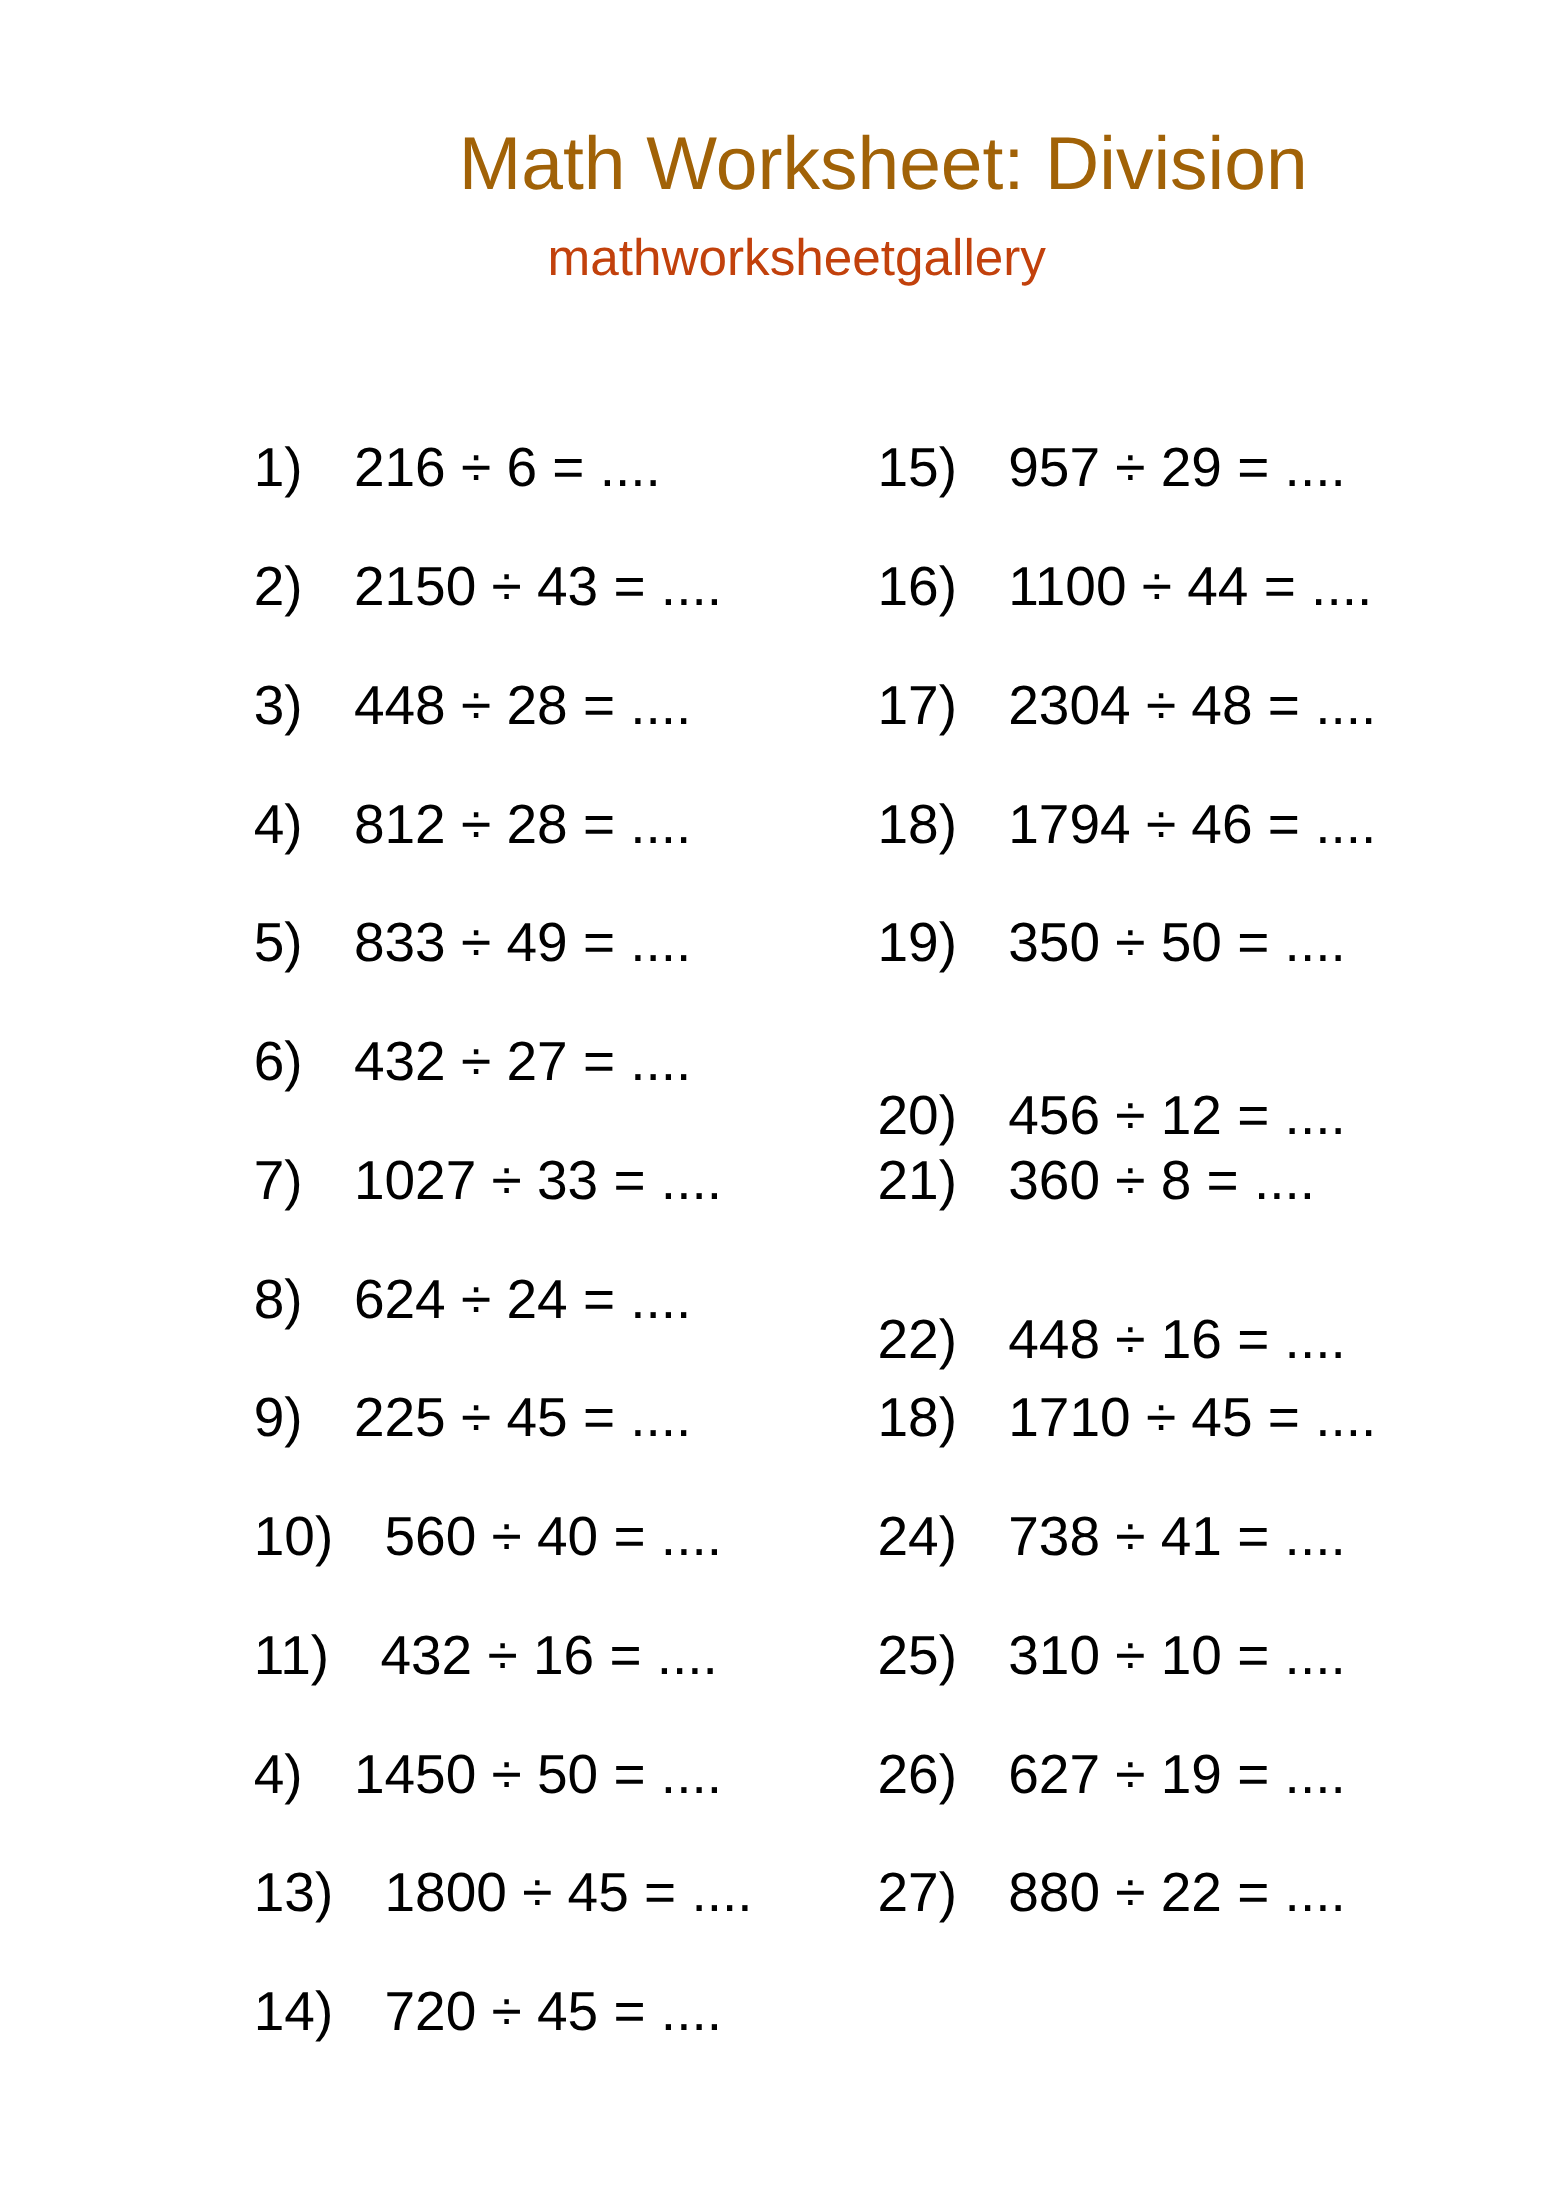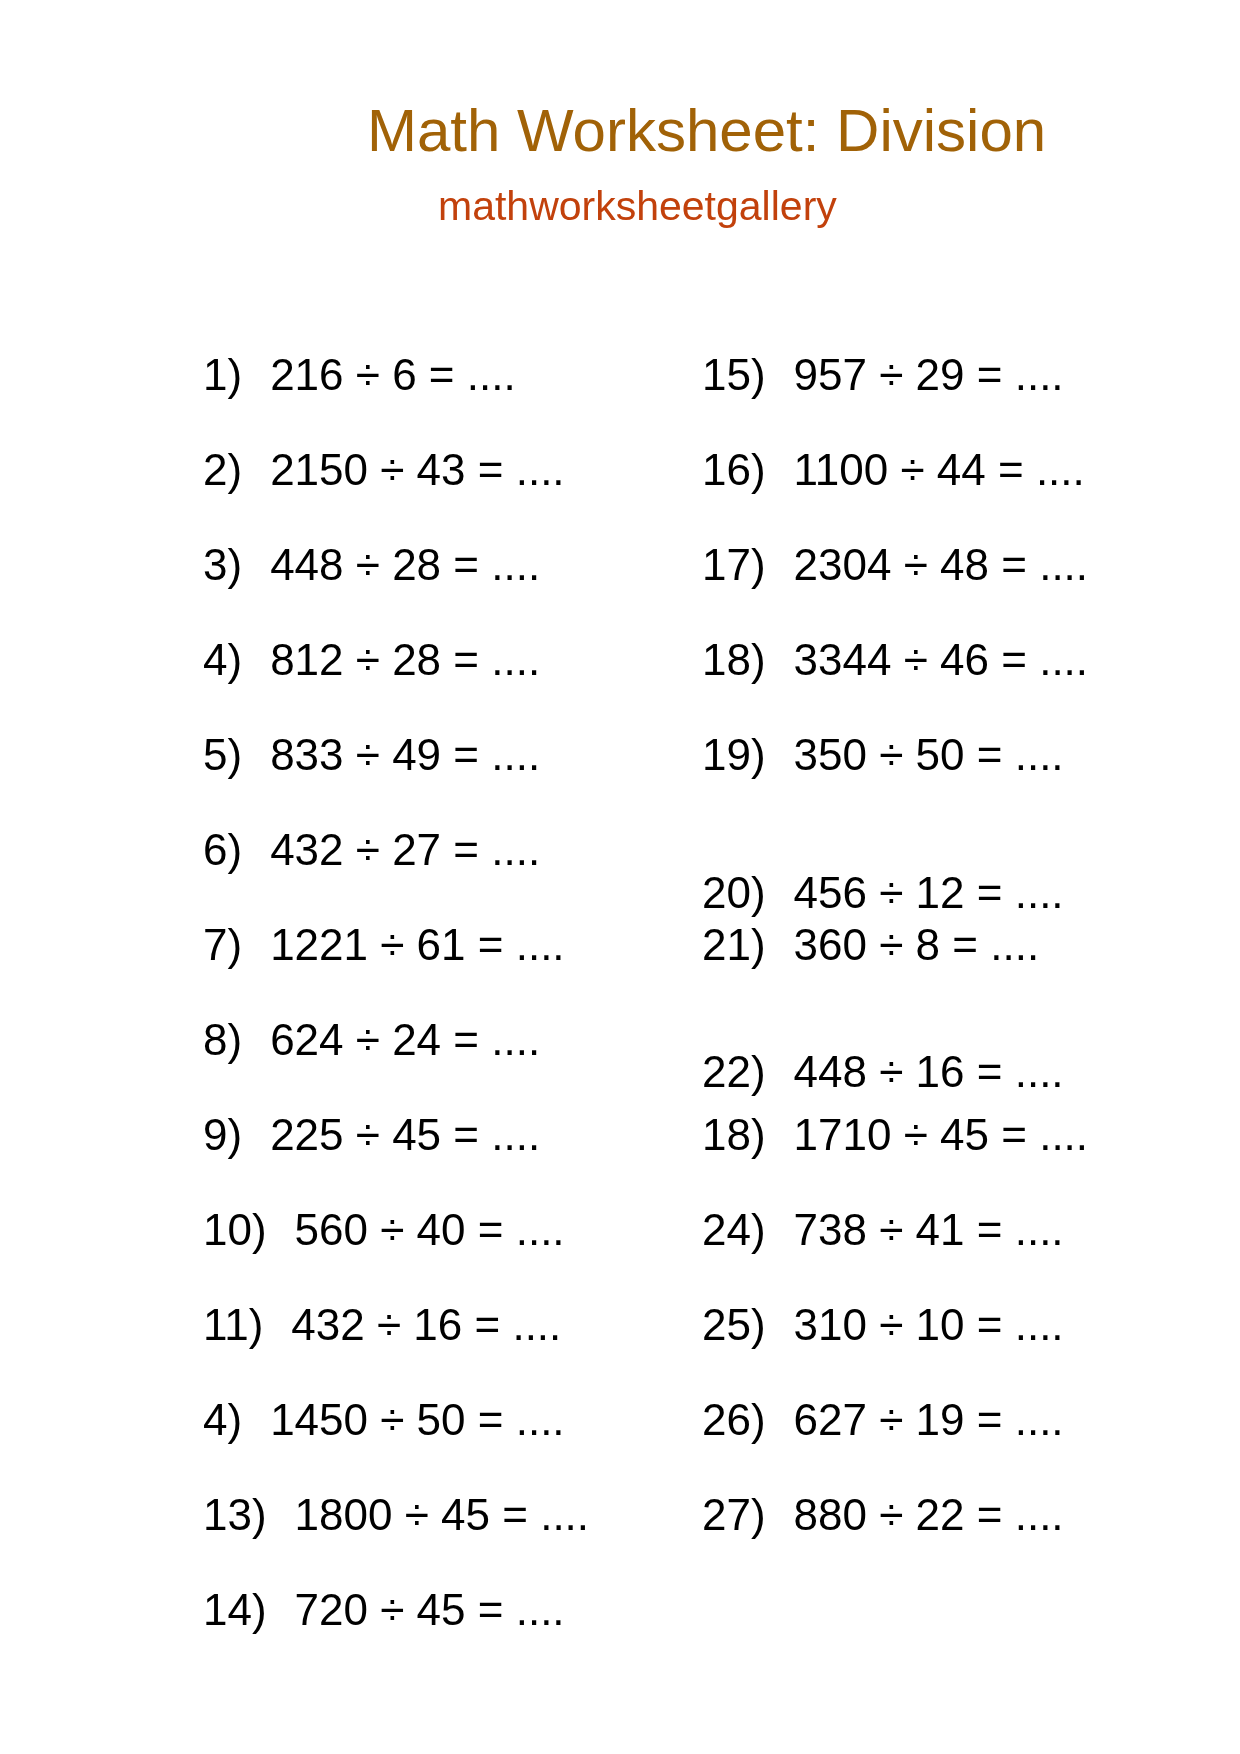--- a/index.html
+++ b/index.html
@@ -7,50 +7,50 @@
            font-family: "Liberation Sans", sans-serif; color: #000; }
     .title { position: absolute; left: 367px; top: 95px; font-size: 60px; line-height: 72px;
              white-space: nowrap; color: #a16207; }
     .subtitle { position: absolute; left: 438px; top: 182px; font-size: 41px; line-height: 48px;
                 white-space: nowrap; color: #c2410c; }
     .col { position: absolute; top: 0; }
     .col.left { left: 203px; }
     .col.right { left: 702px; }
     .problem { position: absolute; left: 0; font-size: 44px; line-height: 50px; white-space: nowrap; }
     .num { display: inline-block; }
-    .expr { margin-left: 28px; }
+    .expr { margin-left: 41px; }
   </style>
 </head>
 <body>
 
 <div class="title">Math Worksheet: Division</div>
 <div class="subtitle">mathworksheetgallery</div>
 
 <div class="col left">
   <div class="problem" style="top:350px"><span class="num">1)</span><span class="expr">216 ÷ 6 = ....</span></div>
   <div class="problem" style="top:445px"><span class="num">2)</span><span class="expr">2150 ÷ 43 = ....</span></div>
   <div class="problem" style="top:540px"><span class="num">3)</span><span class="expr">448 ÷ 28 = ....</span></div>
   <div class="problem" style="top:635px"><span class="num">4)</span><span class="expr">812 ÷ 28 = ....</span></div>
   <div class="problem" style="top:730px"><span class="num">5)</span><span class="expr">833 ÷ 49 = ....</span></div>
   <div class="problem" style="top:825px"><span class="num">6)</span><span class="expr">432 ÷ 27 = ....</span></div>
-  <div class="problem" style="top:920px"><span class="num">7)</span><span class="expr">1221 ÷ 61 = ....</span></div>
+  <div class="problem" style="top:920px"><span class="num">7)</span><span class="expr">1027 ÷ 33 = ....</span></div>
   <div class="problem" style="top:1015px"><span class="num">8)</span><span class="expr">624 ÷ 24 = ....</span></div>
   <div class="problem" style="top:1110px"><span class="num">9)</span><span class="expr">225 ÷ 45 = ....</span></div>
   <div class="problem" style="top:1205px"><span class="num">10)</span><span class="expr">560 ÷ 40 = ....</span></div>
   <div class="problem" style="top:1300px"><span class="num">11)</span><span class="expr">432 ÷ 16 = ....</span></div>
   <div class="problem" style="top:1395px"><span class="num">4)</span><span class="expr">1450 ÷ 50 = ....</span></div>
   <div class="problem" style="top:1490px"><span class="num">13)</span><span class="expr">1800 ÷ 45 = ....</span></div>
   <div class="problem" style="top:1585px"><span class="num">14)</span><span class="expr">720 ÷ 45 = ....</span></div>
 </div>
 
 <div class="col right">
   <div class="problem" style="top:350px"><span class="num">15)</span><span class="expr">957 ÷ 29 = ....</span></div>
   <div class="problem" style="top:445px"><span class="num">16)</span><span class="expr">1100 ÷ 44 = ....</span></div>
   <div class="problem" style="top:540px"><span class="num">17)</span><span class="expr">2304 ÷ 48 = ....</span></div>
-  <div class="problem" style="top:635px"><span class="num">18)</span><span class="expr">3344 ÷ 46 = ....</span></div>
+  <div class="problem" style="top:635px"><span class="num">18)</span><span class="expr">1794 ÷ 46 = ....</span></div>
   <div class="problem" style="top:730px"><span class="num">19)</span><span class="expr">350 ÷ 50 = ....</span></div>
   <div class="problem" style="top:868px"><span class="num">20)</span><span class="expr">456 ÷ 12 = ....</span></div>
   <div class="problem" style="top:920px"><span class="num">21)</span><span class="expr">360 ÷ 8 = ....</span></div>
   <div class="problem" style="top:1047px"><span class="num">22)</span><span class="expr">448 ÷ 16 = ....</span></div>
   <div class="problem" style="top:1110px"><span class="num">18)</span><span class="expr">1710 ÷ 45 = ....</span></div>
   <div class="problem" style="top:1205px"><span class="num">24)</span><span class="expr">738 ÷ 41 = ....</span></div>
   <div class="problem" style="top:1300px"><span class="num">25)</span><span class="expr">310 ÷ 10 = ....</span></div>
   <div class="problem" style="top:1395px"><span class="num">26)</span><span class="expr">627 ÷ 19 = ....</span></div>
   <div class="problem" style="top:1490px"><span class="num">27)</span><span class="expr">880 ÷ 22 = ....</span></div>
 </div>

